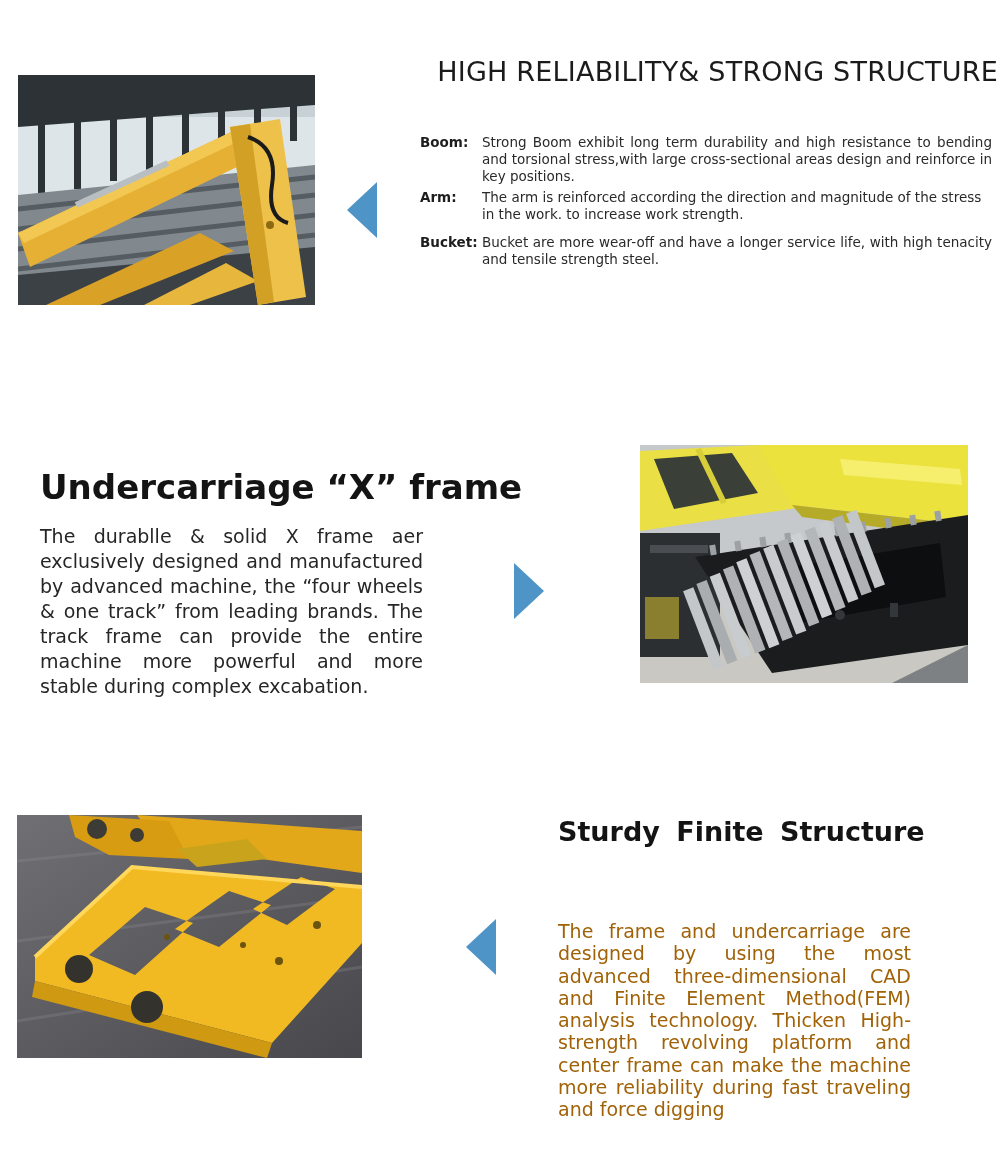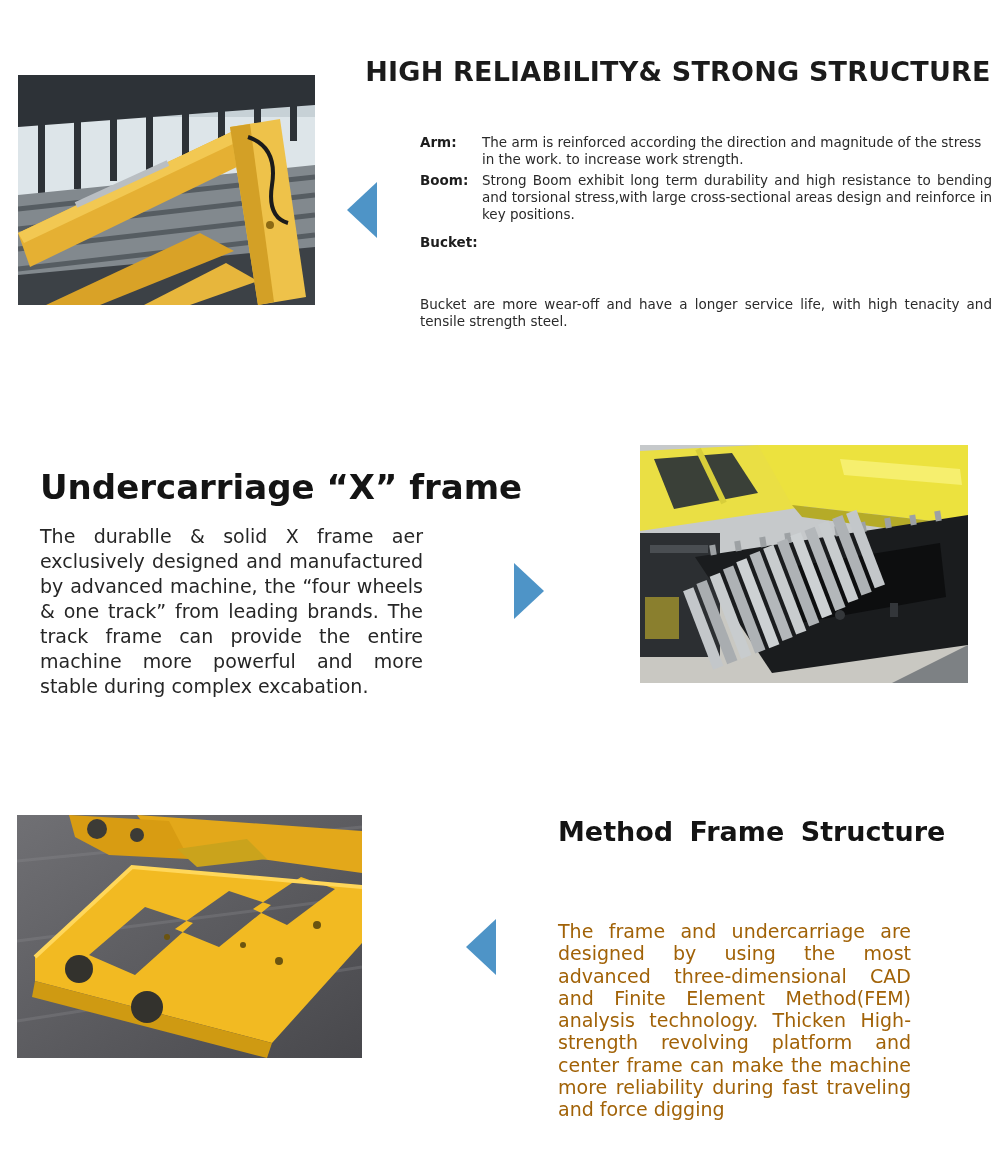--- a/index.html
+++ b/index.html
@@ -9,26 +9,26 @@
     position: relative;
     font-family: "DejaVu Sans", "Liberation Sans", sans-serif;
     color: #222;
     overflow: hidden;
   }
   .abs { position: absolute; }
 
   
   .main-title {
     left: 358px; top: 56px; width: 640px;
-    font-size: 27px; font-weight: 700; color: #1b1b1b;
-    letter-spacing: 0.2px; text-align: center; white-space: nowrap;
+    font-size: 27px; font-weight: 400; color: #1b1b1b;
+    letter-spacing: 0.2px; text-align: right; white-space: nowrap;
   }
   .spec-list { left: 420px; top: 134px; width: 572px; }
   .spec-row { display: flex; margin-bottom: 4px; }
-  .spec-row.gap-top { margin-top: 11px; flex-direction: column; }
+  .spec-row.gap-top { margin-top: 11px; }
   .spec-label {
     flex: 0 0 62px; font-weight: 700; font-size: 13.5px;
     line-height: 17px; color: #1d1d1d;
   }
   .spec-text {
     flex: 1; font-size: 13.5px; line-height: 17px; color: #2a2a2a;
   }
   .spec-text.justified { text-align: justify; }
 
   
@@ -111,26 +111,26 @@
 </div>
 
 <div class="abs arrow arrow-1">
   <svg viewBox="0 0 30 56">
       <polygon points="0,28 30,0 30,56" fill="#4e94c7"></polygon>
     </svg>
 </div>
 
 <div class="abs spec-list">
   <div class="spec-row">
+    <span class="spec-label">Boom:</span>
+    <span class="spec-text justified">Strong Boom exhibit long term durability and high resistance to bending and torsional stress,with large cross-sectional areas design and reinforce in key positions.</span>
+  </div>
+  <div class="spec-row">
     <span class="spec-label">Arm:</span>
     <span class="spec-text">The arm is reinforced according the direction and magnitude of the stress in the work.  to increase work strength.</span>
-  </div>
-  <div class="spec-row">
-    <span class="spec-label">Boom:</span>
-    <span class="spec-text justified">Strong Boom exhibit long term durability and high resistance to bending and torsional stress,with large cross-sectional areas design and reinforce in key positions.</span>
   </div>
   <div class="spec-row gap-top">
     <span class="spec-label">Bucket:</span>
     <span class="spec-text justified">Bucket are more wear-off and have a longer service life, with high tenacity and tensile strength steel.</span>
   </div>
 </div>
 
 <h2 class="abs s2-heading">Undercarriage “X” frame</h2>
 
 <p class="abs s2-body">The durablle &amp; solid X frame aer exclusively designed and manufactured by advanced machine, the “four wheels &amp; one track” from leading brands. The track frame can provide the entire machine more powerful and more stable during complex excabation.</p>
@@ -222,15 +222,15 @@
     <circle cx="300" cy="110" r="4" fill="#6b5410"></circle>
   </svg>
 </div>
 
 <div class="abs arrow arrow-3">
   <svg viewBox="0 0 30 56">
       <polygon points="0,28 30,0 30,56" fill="#4e94c7"></polygon>
     </svg>
 </div>
 
-<h2 class="abs s3-heading">Method Frame Structure</h2>
+<h2 class="abs s3-heading">Sturdy Finite Structure</h2>
 
 <p class="abs s3-body">The frame and undercarriage are designed by using the most advanced three-dimensional CAD and Finite Element Method(FEM) analysis technology. Thicken High-strength revolving platform and center frame can make the machine more reliability during fast traveling and force digging</p>
 
 </body></html>

